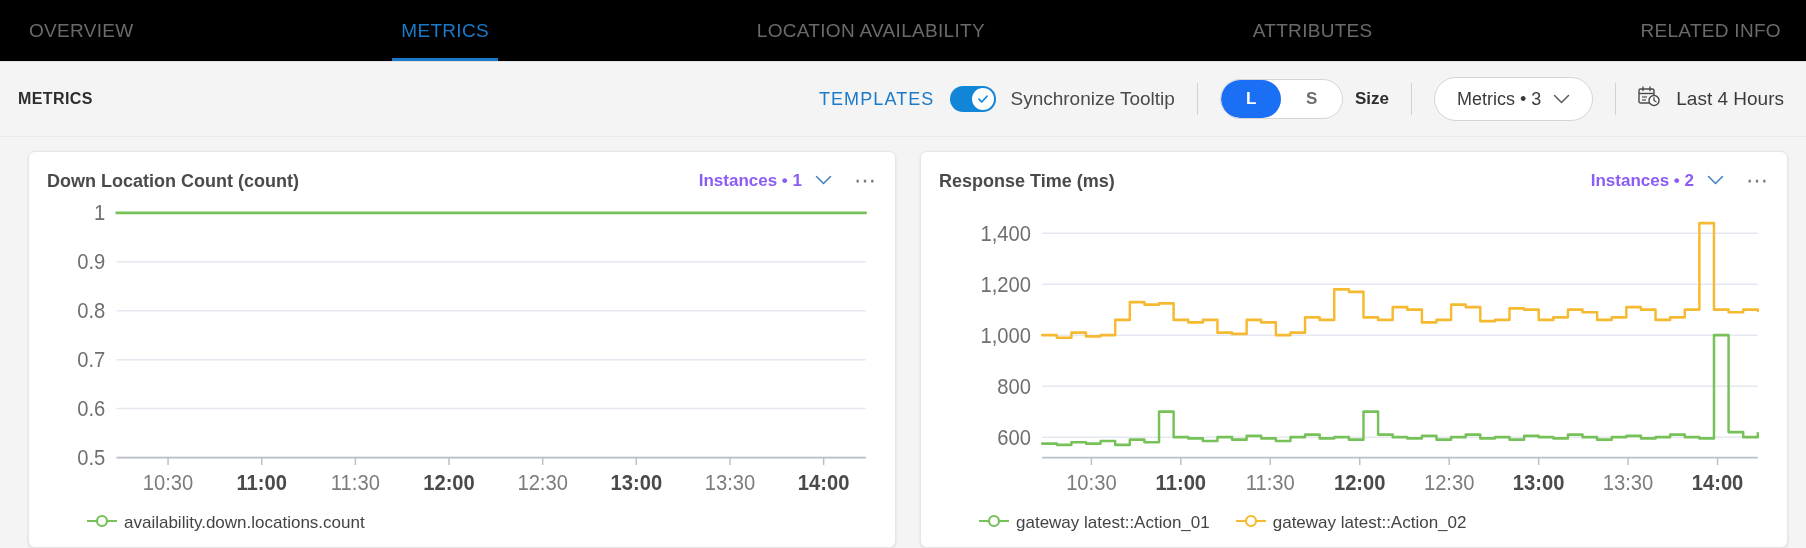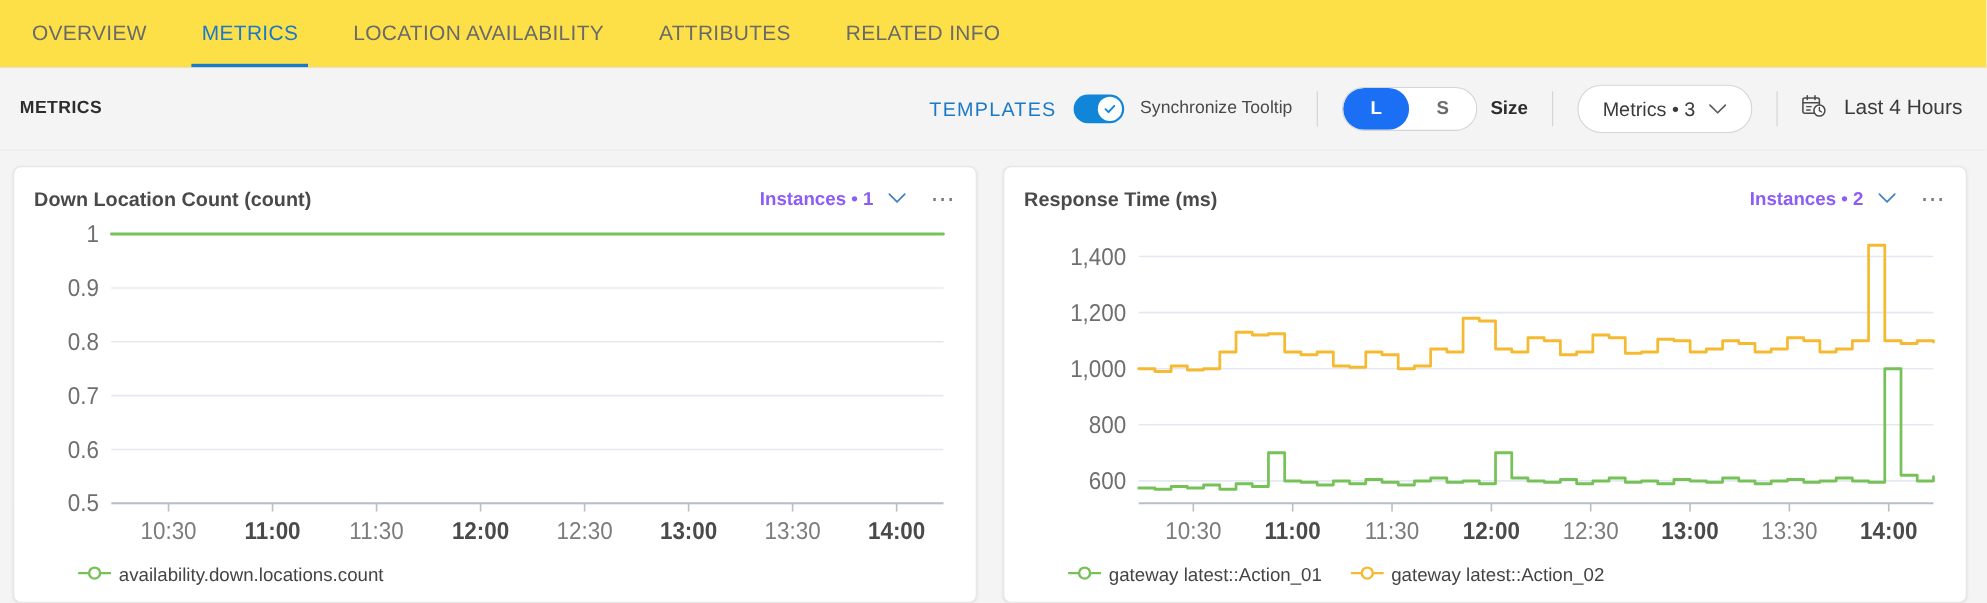--- a/index.html
+++ b/index.html
@@ -6,25 +6,26 @@
   html, body {
     width: 1806px; height: 548px;
     font-family: "Liberation Sans", sans-serif;
     background: #f4f4f4;
     overflow: hidden;
   }
 
   
   .tabbar {
     height: 62px;
-    background: #fde047;
+    background: #000000;
     border-bottom: 1px solid #e2e2e2;
     display: flex;
     align-items: stretch;
     padding-left: 4px;
+    justify-content: space-between;
   }
   .tab {
     display: flex;
     align-items: center;
     padding: 0 25px;
     font-size: 19px;
     letter-spacing: .3px;
     color: #6a6a6a;
     position: relative;
     cursor: pointer;
@@ -78,21 +79,21 @@
     width: 22px; height: 22px;
     border-radius: 50%;
     background: #fff;
     display: flex;
     align-items: center;
     justify-content: center;
   }
   .toggle .knob svg { display: block; }
 
   .sync-label {
-    font-size: 16px;
+    font-size: 19px;
     color: #4a4a4a;
     margin-left: 14px;
     white-space: nowrap;
     text-align: right;
   }
 
   .divider {
     width: 1px;
     height: 32px;
     background: #d2d2d2;
@@ -154,21 +155,21 @@
     font-size: 19px;
     color: #3b3b3b;
     cursor: pointer;
     white-space: nowrap;
   }
 
   
   .cards {
     display: flex;
     gap: 24px;
-    padding: 14px 18px 0 12px;
+    padding: 14px 18px 0 28px;
     height: calc(548px - 62px - 75px);
     text-align: right;
   }
   .card {
     flex: 1 1 50%;
     background: #fff;
     border: 1px solid #e6e6e6;
     border-radius: 7px;
     box-shadow: 0 1px 3px rgba(0,0,0,.09);
     display: flex;

